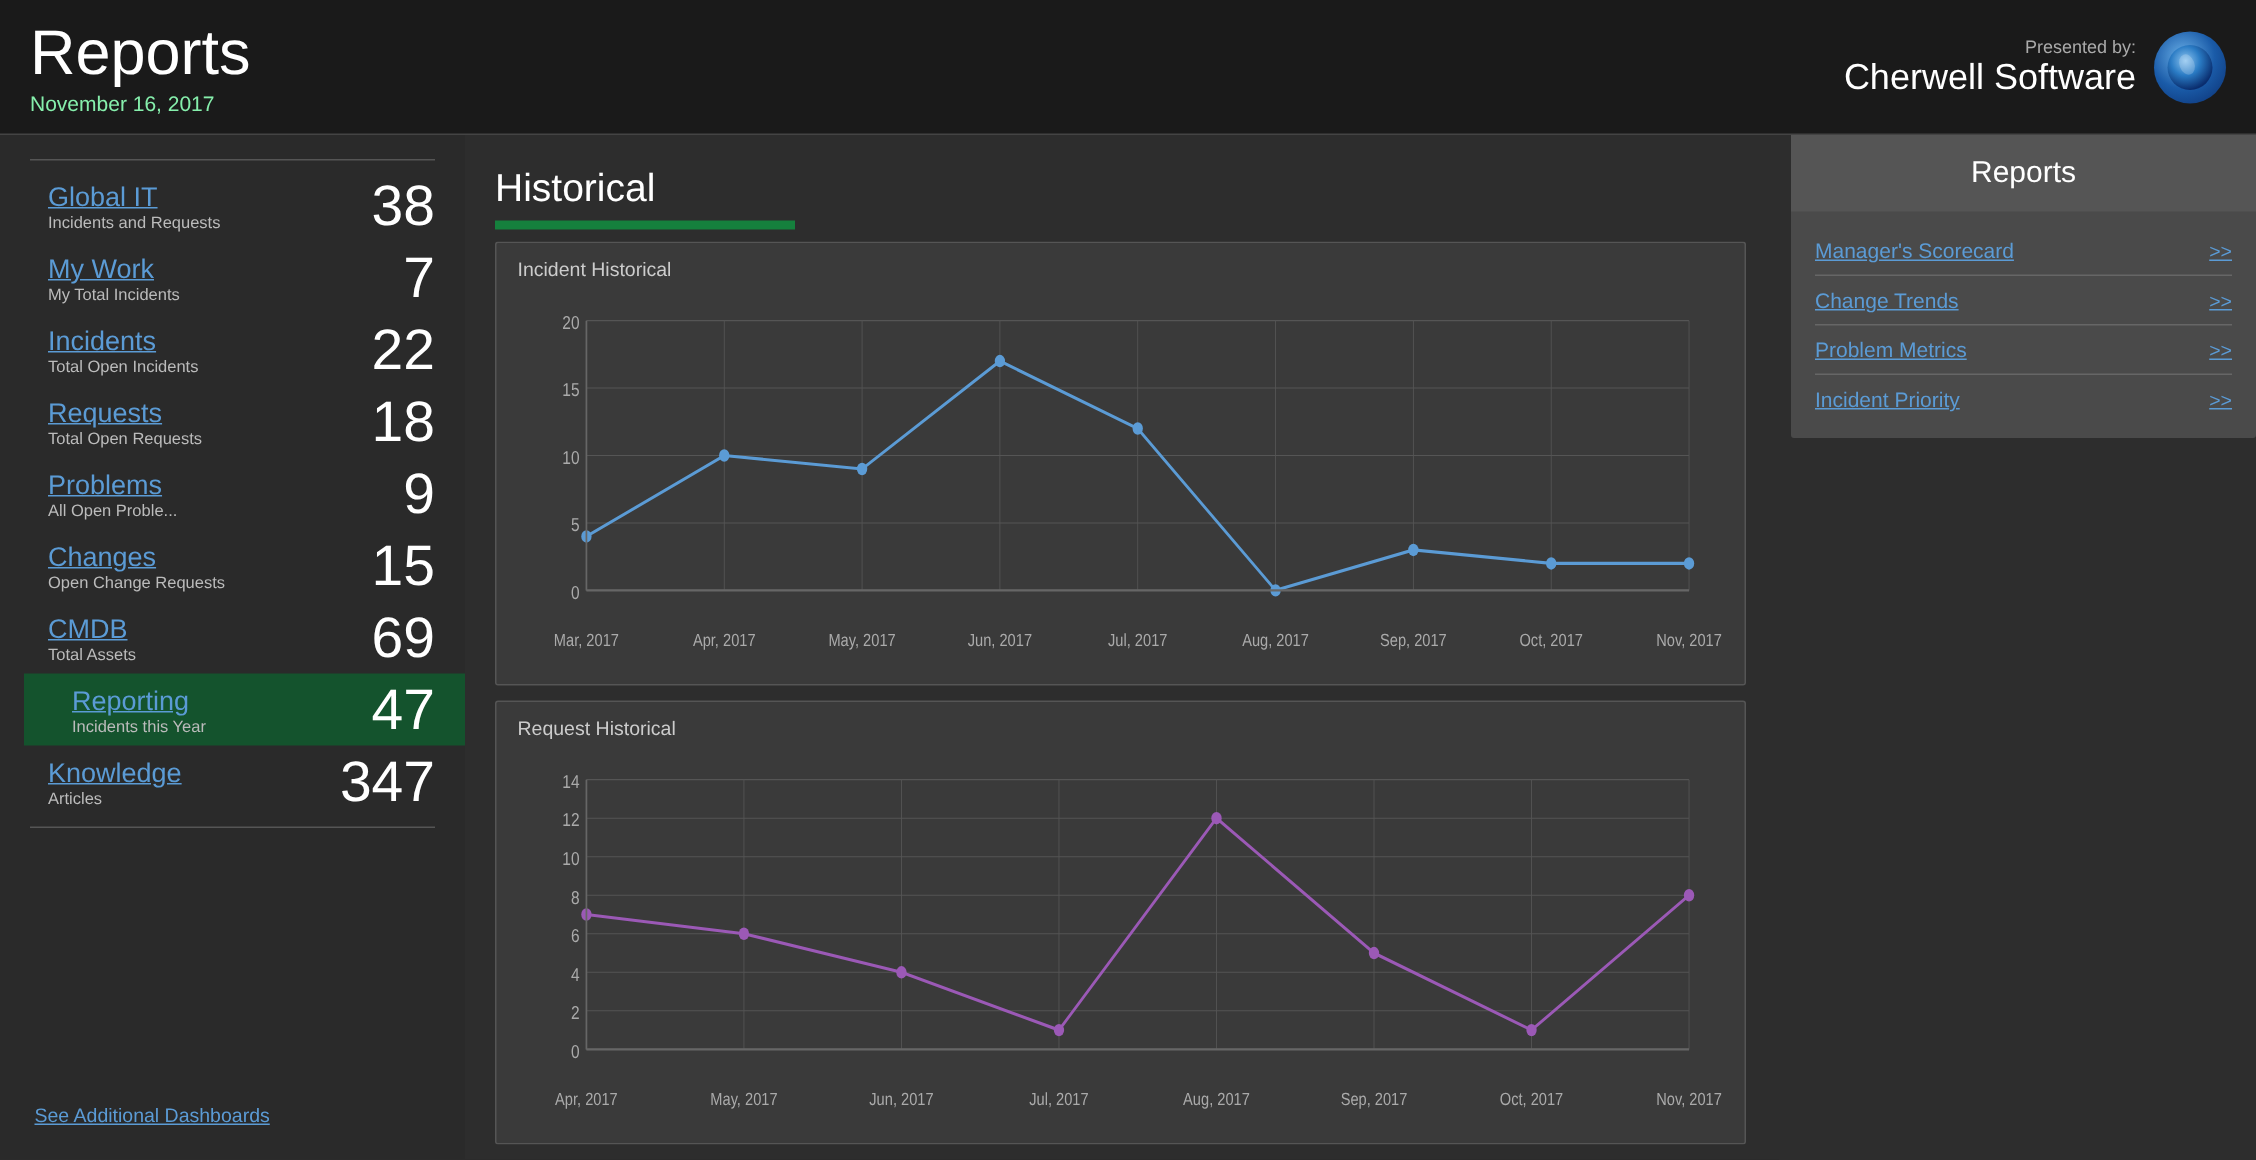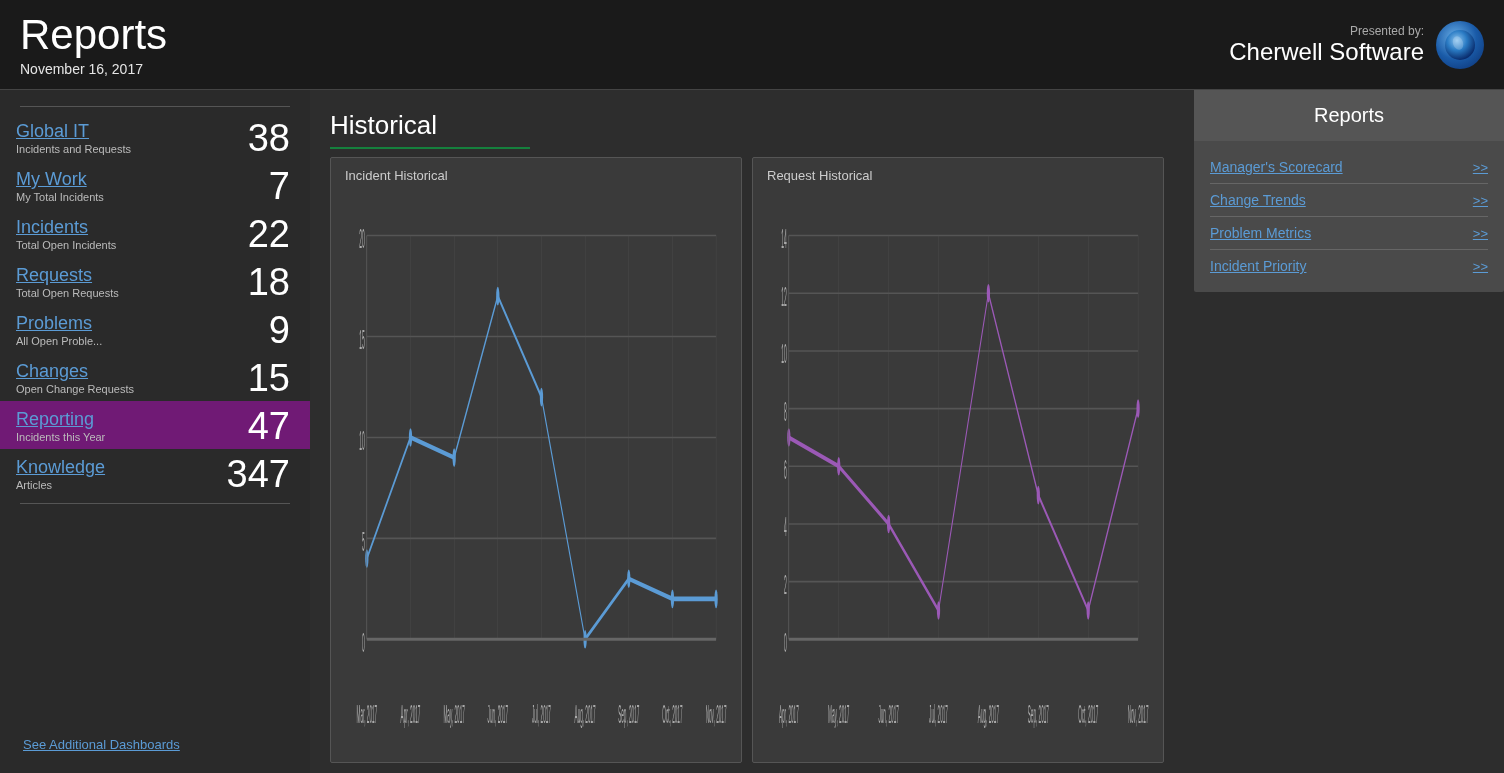--- a/index.html
+++ b/index.html
@@ -26,21 +26,21 @@
     }
     .header-left {}
     .header-title {
       font-size: 42px;
       font-weight: 300;
       color: #fff;
       line-height: 1.1;
     }
     .header-date {
       font-size: 14px;
-      color: #e5e5e5;
+      color: #86efac;
       margin-top: 2px;
     }
     .header-right {
       display: flex;
       align-items: center;
       gap: 12px;
     }
     .presented-by {
       text-align: right;
     }
@@ -78,26 +78,27 @@
       display: flex;
       flex-direction: column;
       padding: 10px 0;
       overflow-y: auto;
       flex-shrink: 0;
     }
     .sidebar-item {
       display: flex;
       align-items: center;
       justify-content: space-between;
-      padding: 6px 20px 4px 16px;
+      padding: 6px 20px 4px 32px;
       cursor: pointer;
       border-bottom: none;
     }
     .sidebar-item.active {
-      background: #701a75;
+      background: #14532d;
+      margin-left: 16px;
     }
     .sidebar-item-left {}
     .sidebar-item-name {
       font-size: 18px;
       font-weight: 400;
       color: #5b9bd5;
       text-decoration: underline;
       cursor: pointer;
       display: block;
     }
@@ -137,28 +138,28 @@
       overflow: hidden;
       padding: 20px 20px 10px 20px;
       background: #2d2d2d;
     }
     .content-section-title {
       font-size: 26px;
       font-weight: 300;
       color: #fff;
       margin-bottom: 8px;
       padding-bottom: 6px;
-      border-bottom: 2px solid #15803d;
+      border-bottom: 6px solid #15803d;
       display: inline-block;
       min-width: 200px;
     }
 
     .charts-container {
       display: flex;
-      flex-direction: row;
+      flex-direction: column;
       gap: 10px;
       flex: 1;
       overflow: hidden;
     }
 
     .chart-box {
       background: #3a3a3a;
       border: 1px solid #555;
       border-radius: 2px;
       padding: 10px 14px 14px 14px;
@@ -300,20 +301,27 @@
       <span class="sidebar-item-subtitle">All Open Proble...</span>
     </div>
     <span class="sidebar-item-count">9</span>
   </div>
         <div class="sidebar-item">
     <div class="sidebar-item-left">
       <span class="sidebar-item-name">Changes</span>
       <span class="sidebar-item-subtitle">Open Change Requests</span>
     </div>
     <span class="sidebar-item-count">15</span>
+  </div>
+        <div class="sidebar-item">
+    <div class="sidebar-item-left">
+      <span class="sidebar-item-name">CMDB</span>
+      <span class="sidebar-item-subtitle">Total Assets</span>
+    </div>
+    <span class="sidebar-item-count">69</span>
   </div>
         <div class="sidebar-item active">
     <div class="sidebar-item-left">
       <span class="sidebar-item-name">Reporting</span>
       <span class="sidebar-item-subtitle">Incidents this Year</span>
     </div>
     <span class="sidebar-item-count">47</span>
   </div>
         <div class="sidebar-item">
     <div class="sidebar-item-left">

